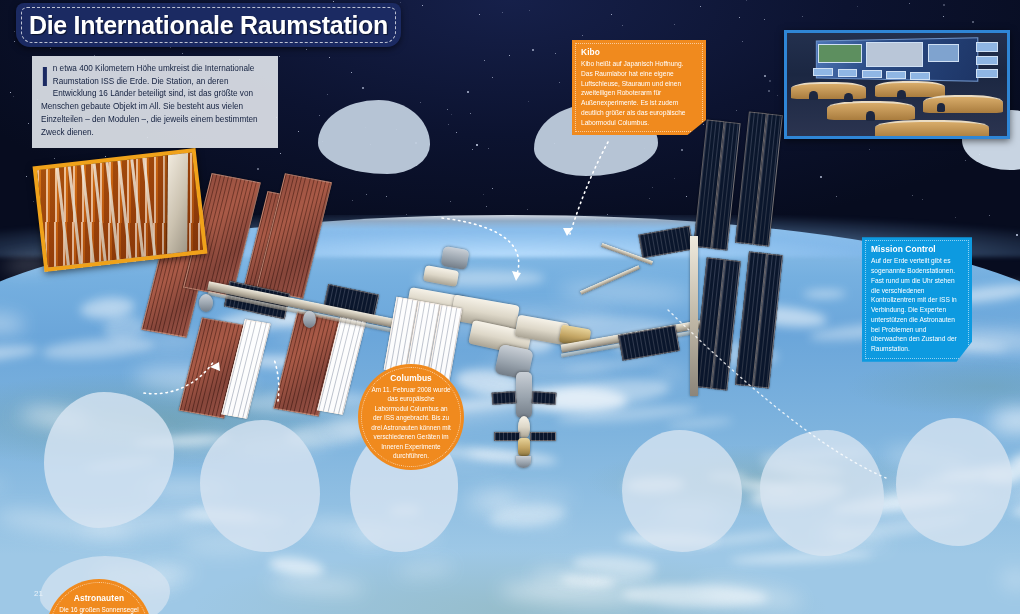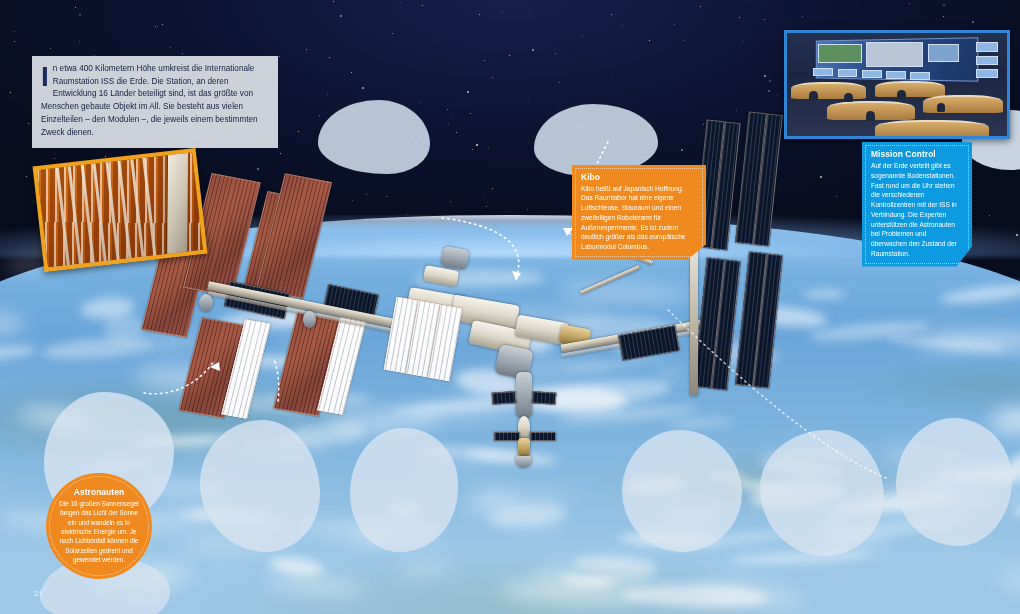--- a/index.html
+++ b/index.html
@@ -744,35 +744,42 @@
     <svg width="60" height="50" viewBox="0 0 60 50">
       <path d="M30,46 C32,30 30,16 26,4" stroke="#ffffff" stroke-width="1.6" stroke-dasharray="1.5 4" fill="none" stroke-linecap="round"></path>
     </svg>
   </div>
   <div class="leader" style="left:660px;top:300px;width:230px;height:190px;">
     <svg width="230" height="190" viewBox="0 0 230 190">
       <path d="M226,178 C160,150 80,80 6,8" stroke="#ffffff" stroke-width="1.4" stroke-dasharray="1.5 4" fill="none" stroke-linecap="round" opacity=".8"></path>
     </svg>
   </div>
 
+  <div id="title-banner">
+    <span id="title-text">Die Internationale Raumstation</span>
+  </div>
 
   <div id="intro">
     <span class="dropcap">I</span><span>n etwa 400 Kilometern Höhe umkreist die Internationale Raumstation ISS die Erde. Die Station, an deren Entwicklung 16 Länder beteiligt sind, ist das größte von Menschen gebaute Objekt im All. Sie besteht aus vielen Einzelteilen – den Modulen –, die jeweils einem bestimmten Zweck dienen.</span>
+  </div>
+
+  <div class="callout cbox notch" style="left:572px;top:40px;width:134px;background:#f08a1e;">
+    <h3>Kibo</h3>
+    <p>Kibo heißt auf Japanisch Hoffnung. Das Raumlabor hat eine eigene Luftschleuse, Stauraum und einen zweiteiligen Roboterarm für Außenexperimente. Es ist zudem deutlich größer als das europäische Labormodul Columbus.</p>
   </div>
 
   <div class="callout cbox notch" style="left:862px;top:142px;width:110px;background:#0d9ae0;">
     <h3>Mission Control</h3>
     <p>Auf der Erde verteilt gibt es sogenannte Bodenstationen. Fast rund um die Uhr stehen die verschiedenen Kontrollzentren mit der ISS in Verbindung. Die Experten unterstützen die Astronauten bei Problemen und überwachen den Zustand der Raumstation.</p>
   </div>
 
-  <div class="callout cbox notch" style="left:572px;top:40px;width:134px;background:#f08a1e;">
-    <h3>Kibo</h3>
-    <p>Kibo heißt auf Japanisch Hoffnung. Das Raumlabor hat eine eigene Luftschleuse, Stauraum und einen zweiteiligen Roboterarm für Außenexperimente. Es ist zudem deutlich größer als das europäische Labormodul Columbus.</p>
-  </div>
-
+  <div class="callout ccircle" style="left:358px;top:144px;width:106px;height:106px;background:#f08a1e;">
+    <h3>Columbus</h3>
+    <p>Am 11. Februar 2008 wurde das europäische Labormodul Columbus an der ISS angebracht. Bis zu drei Astronauten können mit verschiedenen Geräten im Inneren Experimente durchführen.</p>
+  </div>
 
   <div class="callout ccircle" style="left:46px;top:253px;width:106px;height:106px;background:#f08a1e;">
     <h3>Astronauten</h3>
     <p>Die 16 großen Sonnensegel fangen das Licht der Sonne ein und wandeln es in elektrische Energie um. Je nach Lichteinfall können die Solarzellen gedreht und gewendet werden.</p>
   </div>
 
   <div id="pagenum">21</div>
 
 </div>
 

